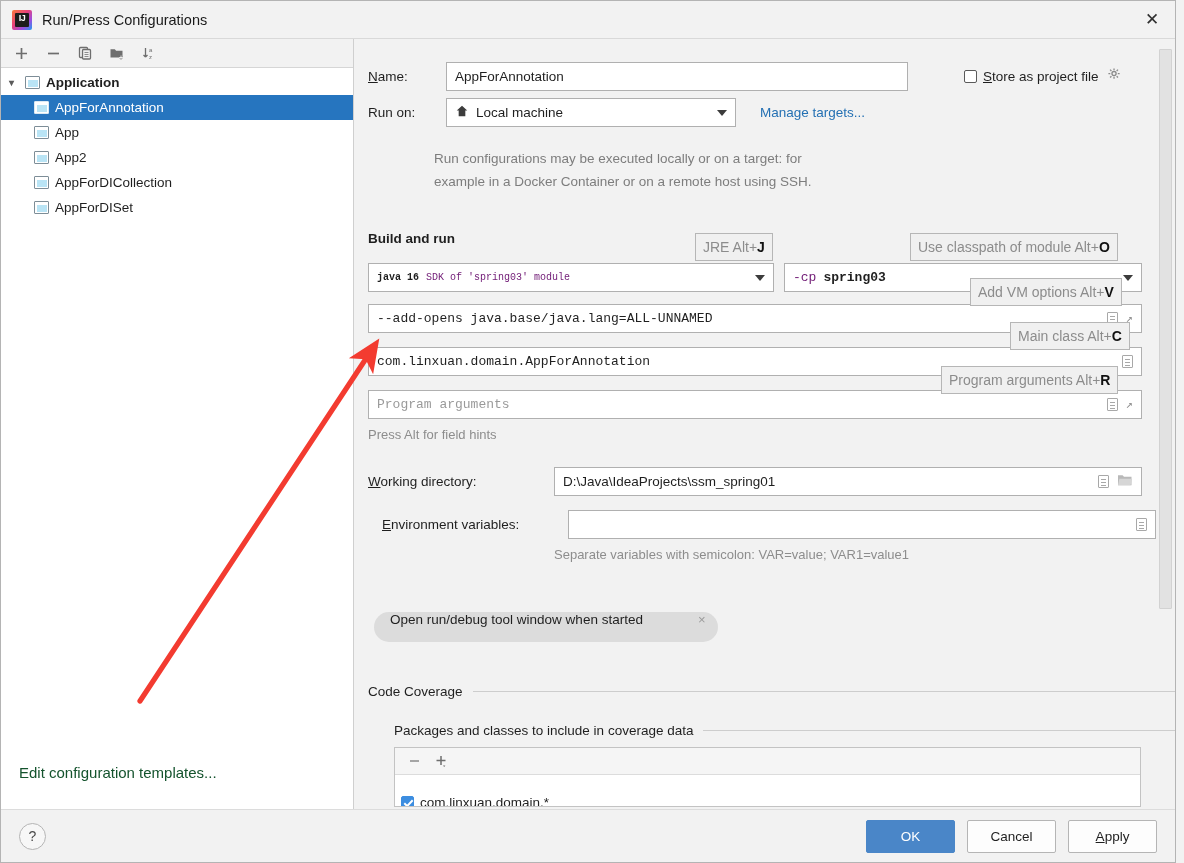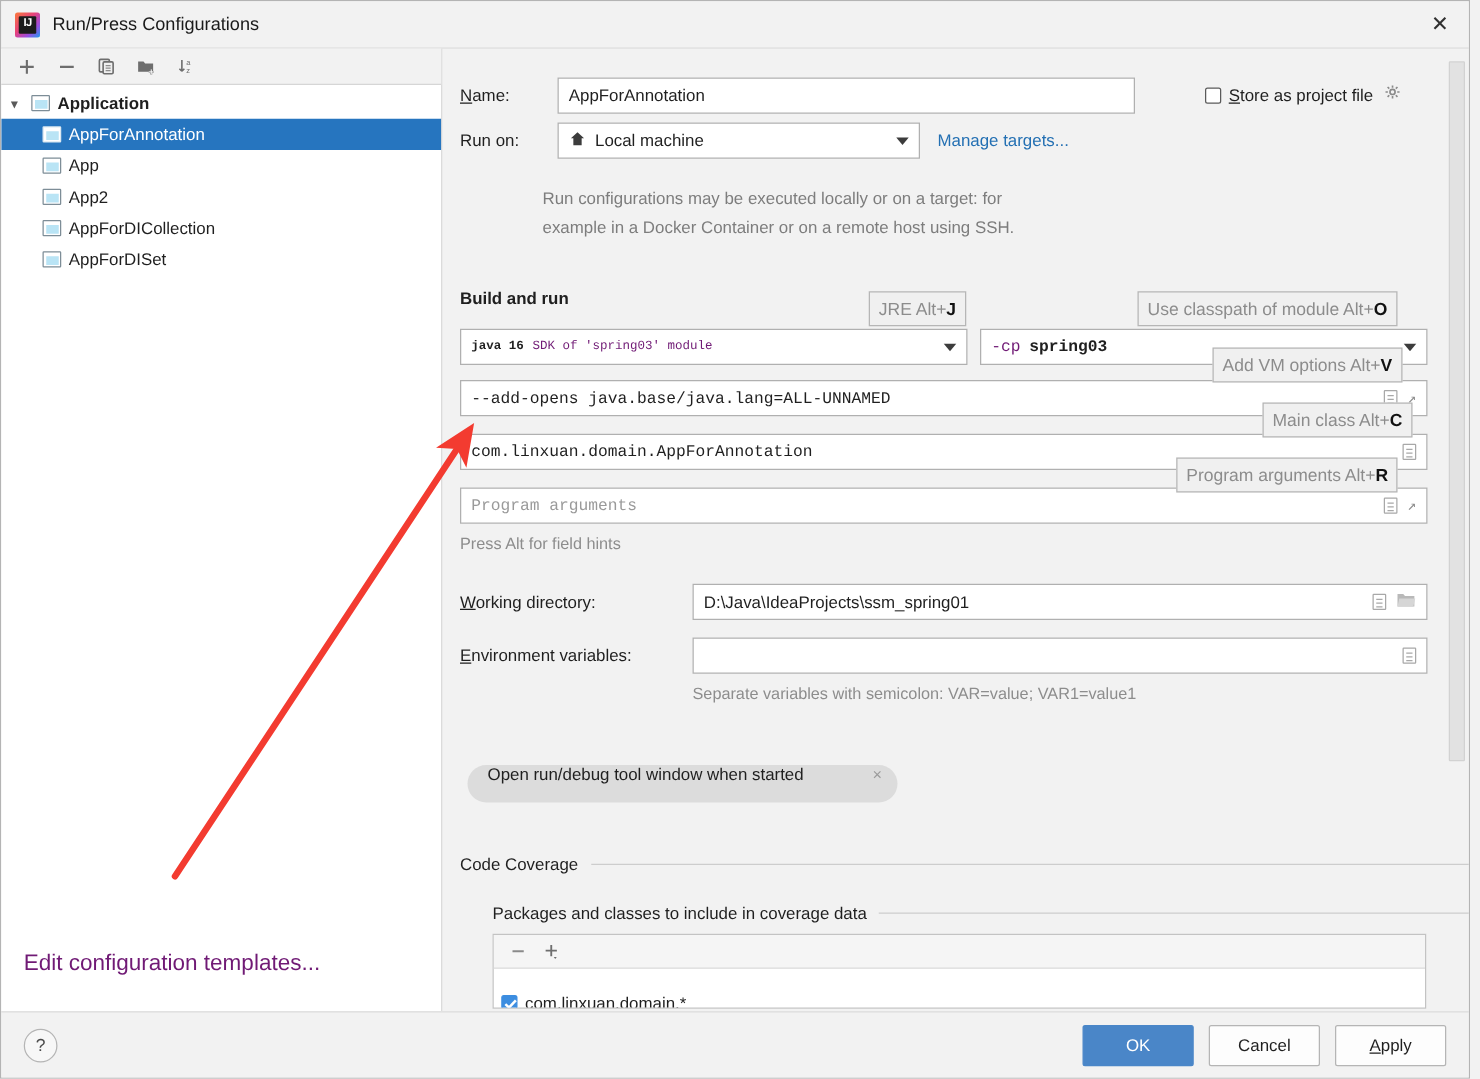--- a/index.html
+++ b/index.html
@@ -45,22 +45,22 @@
           font-size:13.5px; color:#1f1f1f; white-space:nowrap; }
   .trow.group { font-weight:bold; }
   .trow.sel { background:#2675bf; color:#ffffff; }
   .chev { width:14px; color:#5a5a5a; font-size:10px; margin-right:2px; }
   .cfg-icon { width:15px; height:13px; border:1.6px solid #7d8d97; border-radius:1px;
               margin-right:6px; position:relative; background:#fff; flex:none; }
   .cfg-icon::after { content:""; position:absolute; left:1.5px; top:3px; right:1.5px;
                      bottom:1.5px; background:#b9e4f5; }
   .trow.sel .cfg-icon { border-color:#dce9f2; }
   .indent { padding-left:33px; }
-  .editlink { position:absolute; left:18px; bottom:28px; color:#701a75;
-              font-size:18px; }
+  .editlink { position:absolute; left:18px; bottom:28px; color:#14532d;
+              font-size:15px; }
 
   
   .right { flex:1; position:relative; background:#f2f2f2; overflow:hidden; }
 
   .row { display:flex; align-items:center; }
   .lbl { font-size:13.5px; color:#1f1f1f; }
   .u { text-decoration:underline; }
 
   .tf { background:#ffffff; border:1px solid #b0b0b0; height:29px;
         display:flex; align-items:center; padding:0 8px; font-size:13.5px;
@@ -239,21 +239,21 @@
         <div class="lbl" style="width:78px;">Run on:</div>
         <div class="combo" style="width:290px;">
           <span style="margin-right:7px; color:#4a4a4a;">
             <svg width="14" height="14" viewBox="0 0 16 16">
                 <path d="M8 2l6 5.5h-2.2V14H4.2V7.5H2z" fill="#3c3c3c"></path>
               </svg>
           </span>
           <span>Local machine</span>
           <span class="arrow"></span>
         </div>
-        <div class="link" style="margin-left:14px;">Manage targets...</div>
+        <div class="link" style="margin-left:24px;">Manage targets...</div>
       </div>
       <div style="position:absolute; left:80px; top:108px; color:#7d7d7d; font-size:13.5px; line-height:23px;">
         <div>Run configurations may be executed locally or on a target: for</div>
         <div>example in a Docker Container or on a remote host using SSH.</div>
       </div>
 
       <div class="row" style="position:absolute; left:14px; top:192px; width:1120px;">
         <div class="sect-title">Build and run</div>
         <div style="flex:1;"></div>
 
@@ -305,21 +305,21 @@
             <span>
               <svg width="16" height="14" viewBox="0 0 16 14">
                   <path d="M1 2.2h4.6L7 3.8h7.5v8.4H1z" fill="#b9b9b9"></path>
                   <path d="M2.4 5.8h12.8l-1.6 6.4H1z" fill="#d6d6d6"></path>
                 </svg>
             </span>
           </span>
         </div>
       </div>
 
-      <div class="row" style="position:absolute; left:14px; top:471px;">
+      <div class="row" style="position:absolute; left:28px; top:471px;">
         <div class="lbl" style="width:186px;"><span class="u">E</span>nvironment variables:</div>
         <div class="tf" style="width:588px;">
           <span></span>
           <span class="fieldicons">
             <span class="doc-ic"></span>
           </span>
         </div>
       </div>
       <div class="hint-note" style="position:absolute; left:200px; top:508px;">Separate variables with semicolon: VAR=value; VAR1=value1</div>
 

